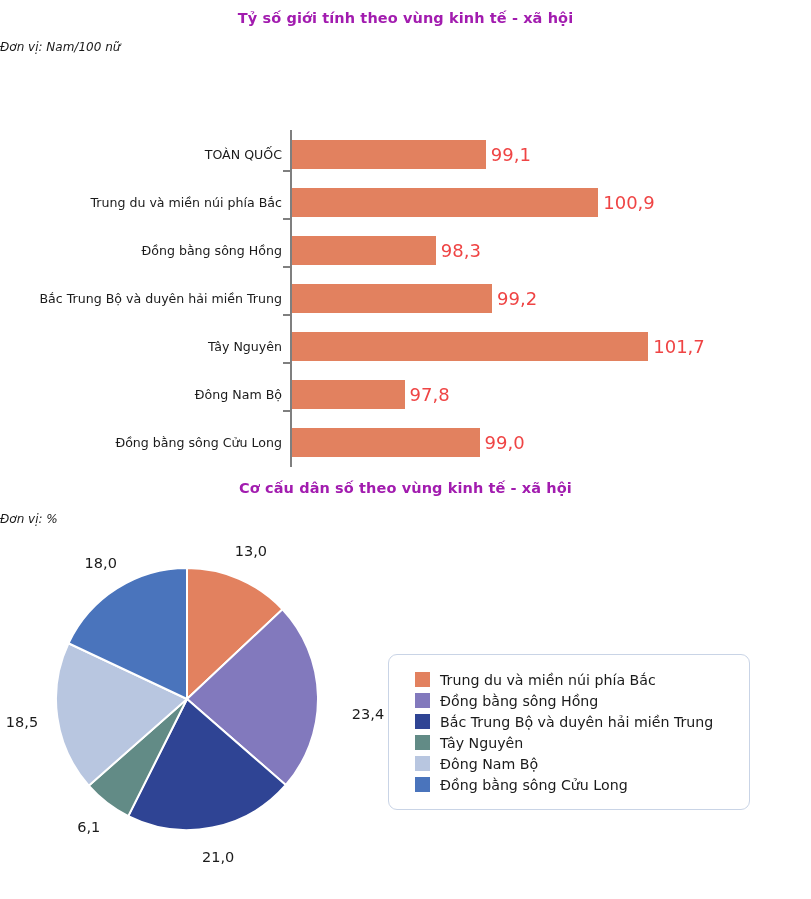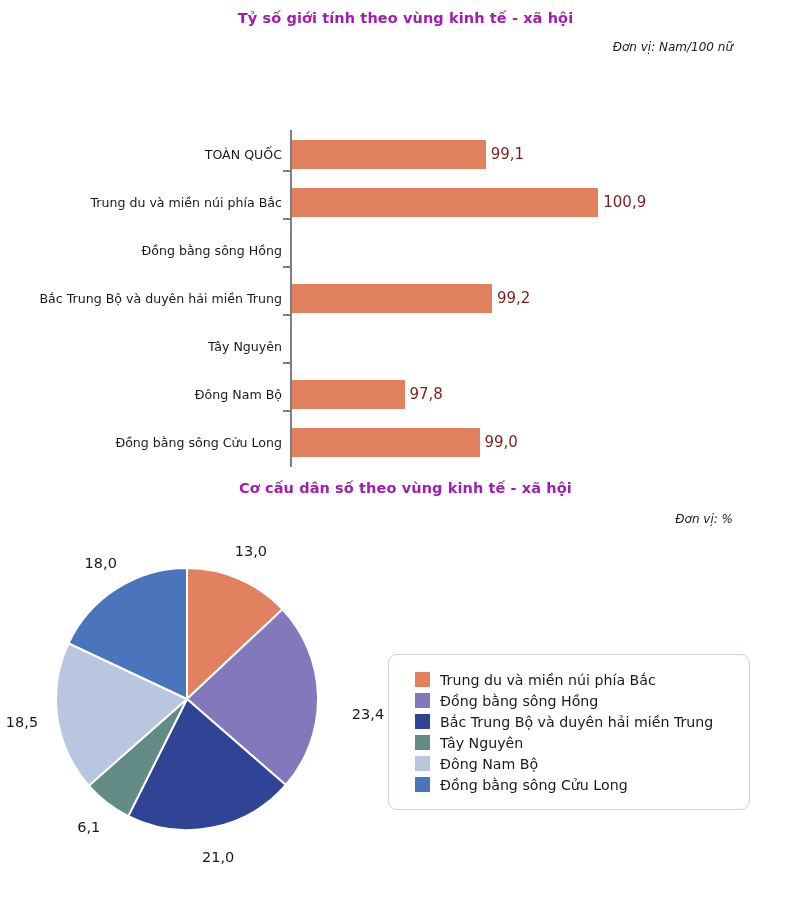--- a/index.html
+++ b/index.html
@@ -16,21 +16,21 @@
 
   
   .chart-title{
     text-align:center;
     font-size:14.5px;
     font-weight:bold;
     color:#a21caf;
     letter-spacing:.1px;
   }
   .unit-note{
-    text-align:right;
+    text-align:left;
     font-size:12px;
     font-style:italic;
     color:#1a1a1a;
     padding-right:78px;
   }
 
   
   #bar-section{top:0;height:460px;}
   .bar-plot{
     position:relative;
@@ -66,22 +66,22 @@
     height:48px;
     display:flex;
     align-items:center;
   }
   .bar-rect{
     height:29px;
     background:#e2815f;
     margin-left:2px;
   }
   .bar-val{
-    font-size:15px;
-    color:#7f1d1d;
+    font-size:18px;
+    color:#ef4444;
     margin-left:5px;
     white-space:nowrap;
   }
   .tick{
     position:absolute;
     left:283px;
     width:8px;height:2px;
     background:#7f7f7f;
   }
 
@@ -140,30 +140,38 @@
         </div>
         <div class="bar-row" style="top: 114px;">
           <div class="bar-cat">Trung du và miền núi phía Bắc</div>
           <div class="bar-track">
             <div class="bar-rect" style="width: 306.25px; background: rgb(226, 129, 95);"></div>
             <div class="bar-val">100,9</div>
           </div>
         </div>
         <div class="bar-row" style="top: 162px;">
           <div class="bar-cat">Đồng bằng sông Hồng</div>
+          <div class="bar-track">
+            <div class="bar-rect" style="width: 143.75px; background: rgb(226, 129, 95);"></div>
+            <div class="bar-val">98,3</div>
+          </div>
         </div>
         <div class="bar-row" style="top: 210px;">
           <div class="bar-cat">Bắc Trung Bộ và duyên hải miền Trung</div>
           <div class="bar-track">
             <div class="bar-rect" style="width: 200px; background: rgb(226, 129, 95);"></div>
             <div class="bar-val">99,2</div>
           </div>
         </div>
         <div class="bar-row" style="top: 258px;">
           <div class="bar-cat">Tây Nguyên</div>
+          <div class="bar-track">
+            <div class="bar-rect" style="width: 356.25px; background: rgb(226, 129, 95);"></div>
+            <div class="bar-val">101,7</div>
+          </div>
         </div>
         <div class="bar-row" style="top: 306px;">
           <div class="bar-cat">Đông Nam Bộ</div>
           <div class="bar-track">
             <div class="bar-rect" style="width: 112.5px; background: rgb(226, 129, 95);"></div>
             <div class="bar-val">97,8</div>
           </div>
         </div>
         <div class="bar-row" style="top: 354px;">
           <div class="bar-cat">Đồng bằng sông Cửu Long</div>

